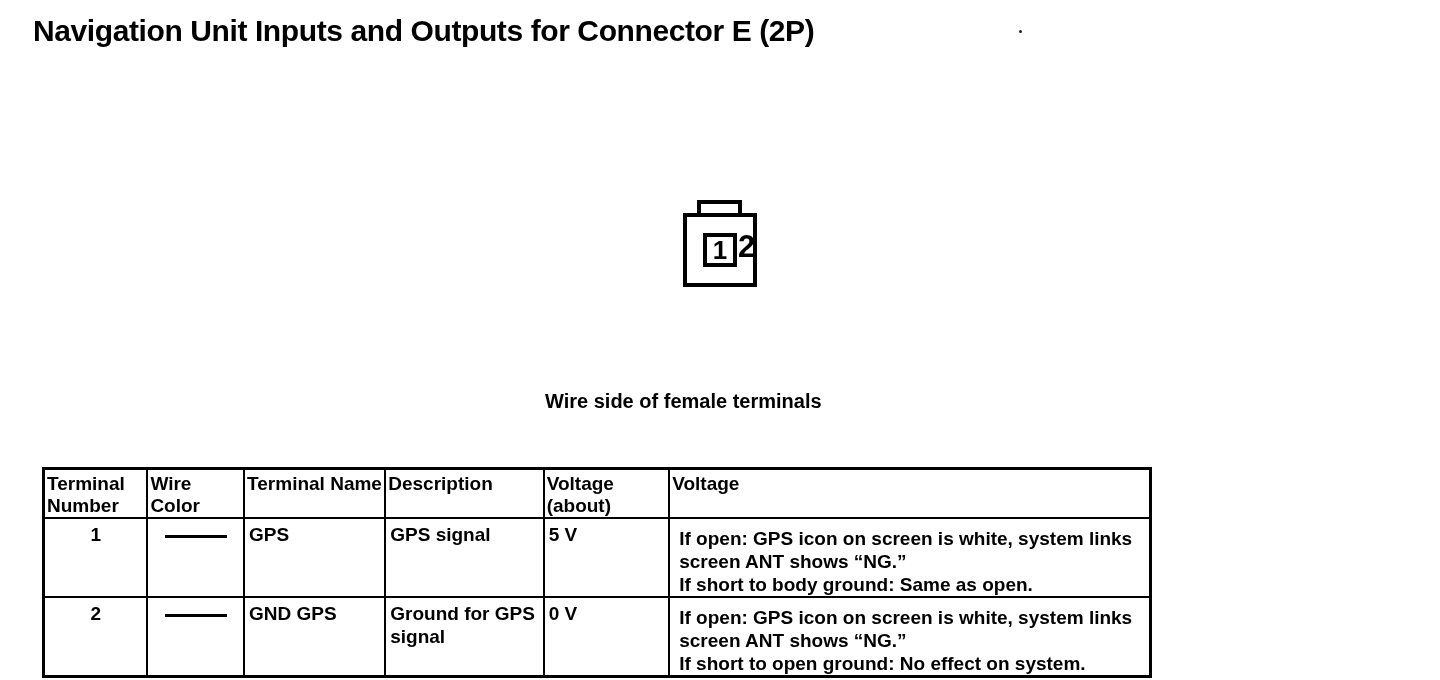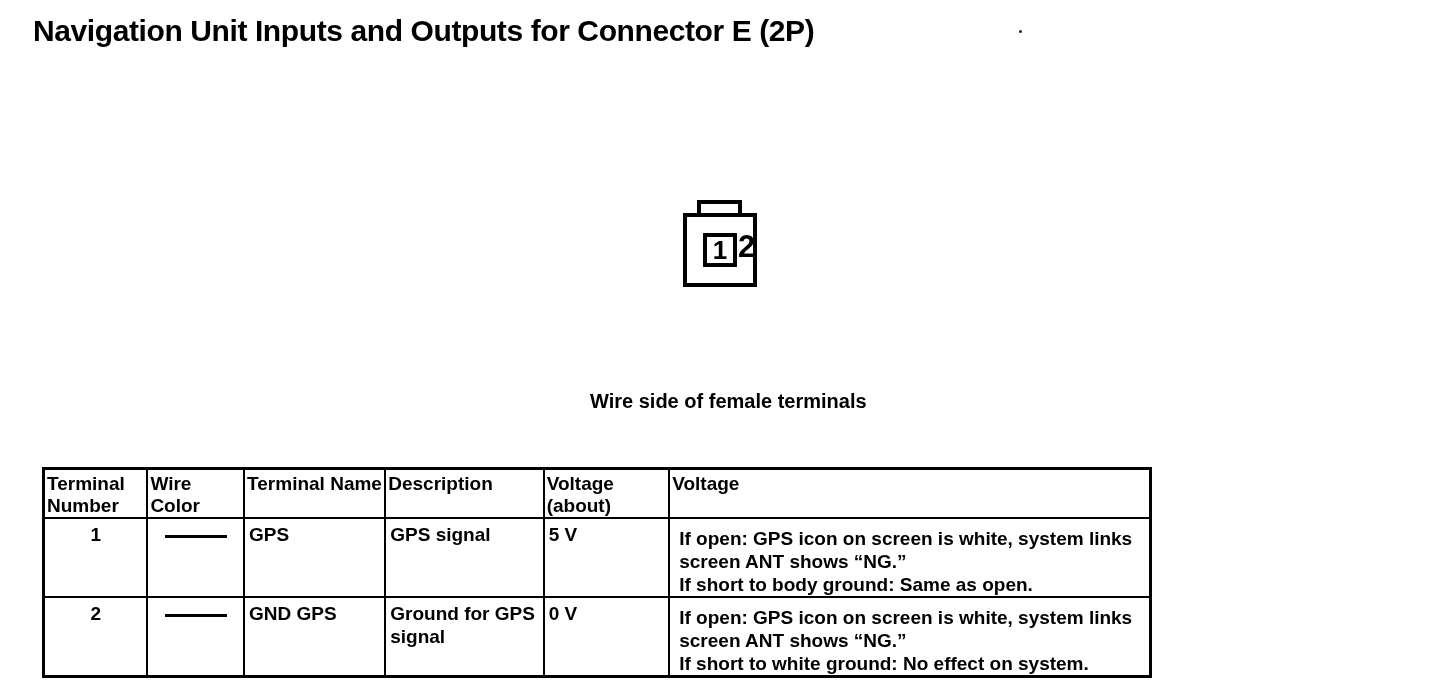--- a/index.html
+++ b/index.html
@@ -25,21 +25,21 @@
     position:absolute; left:16px; top:16px; width:34px; height:34px;
     border:4px solid #000; box-sizing:border-box;
     display:flex; align-items:center; justify-content:center;
     font-size:26px; font-weight:bold; line-height:1;
   }
   .conn-pin2 {
     position:absolute; left:51px; top:14px;
     font-size:31px; font-weight:bold; line-height:1;
   }
   .caption {
-    position:absolute; left:590px; top:390px;
+    position:absolute; left:545px; top:390px;
     font-size:20px; font-weight:bold; white-space:nowrap;
   }
   
   table.tt {
     position:absolute; left:42px; top:467px;
     border-collapse:collapse; table-layout:fixed;
     background:#fff;
     border:3px solid #000;
   }
   .tt th, .tt td { border:2px solid #000; box-sizing:border-box; }
@@ -120,21 +120,21 @@
         <td class="c-num">2</td>
         <td class="c-wire">
           <div class="dash"></div>
         </td>
         <td>GND GPS</td>
         <td>Ground for GPS signal</td>
         <td>0 V</td>
         <td class="c-sym">
           <div>If open: GPS icon on screen is white, system links</div>
           <div>screen ANT shows “NG.”</div>
-          <div>If short to white ground: No effect on system.</div>
+          <div>If short to open ground: No effect on system.</div>
         </td>
       </tr>
     </tbody>
   </table>
 
   <div class="speck sp1"></div>
   <div class="speck sp2"></div>
   <div class="speck sp3"></div>
 </div>
 

